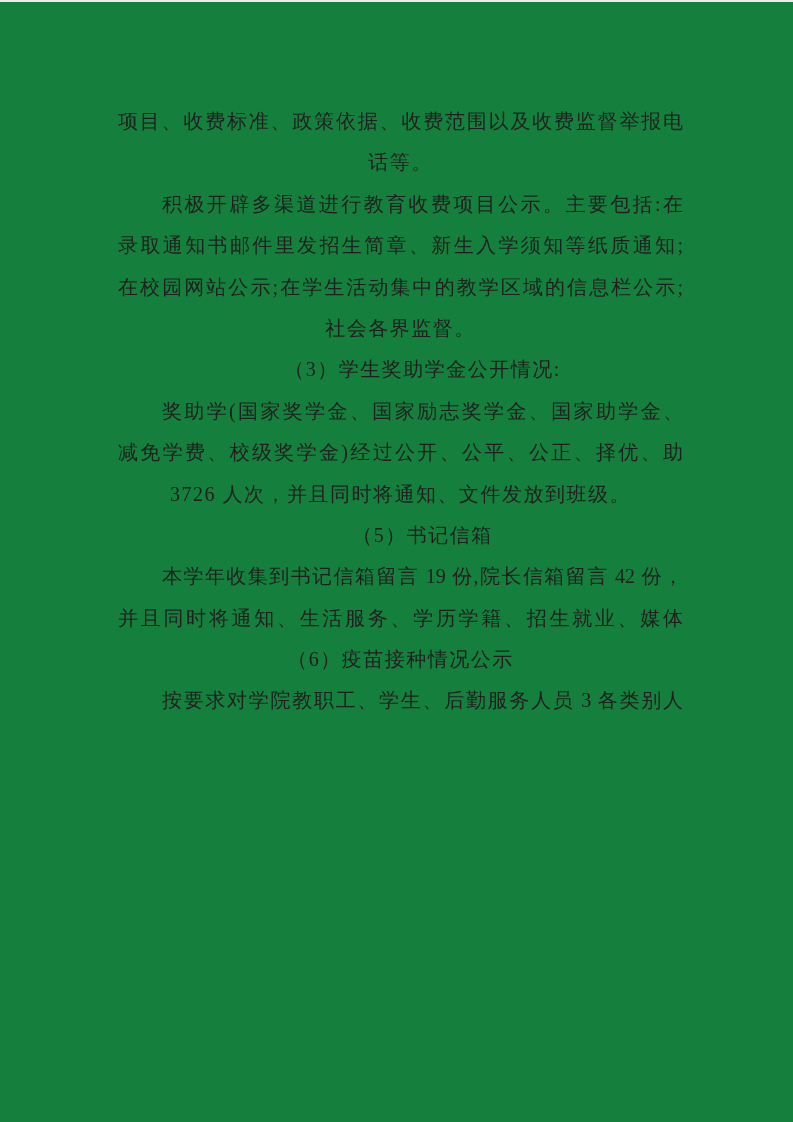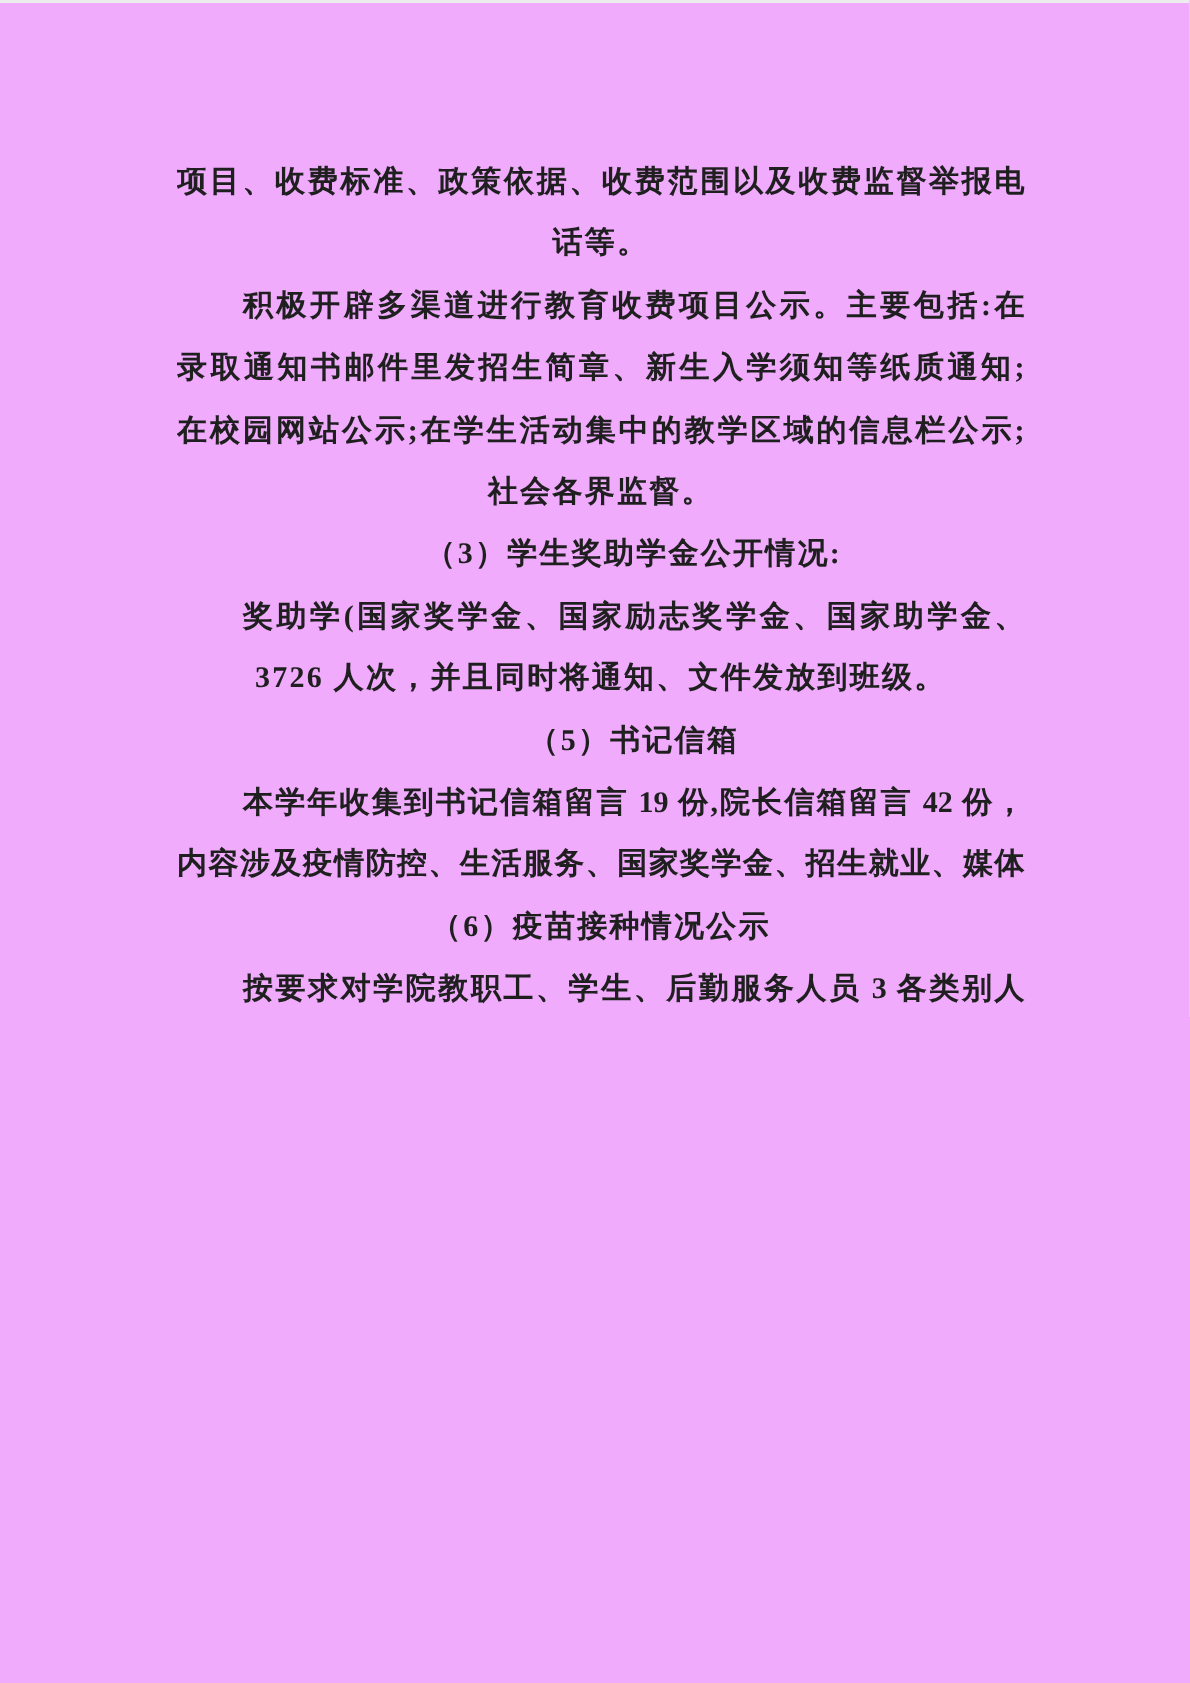--- a/index.html
+++ b/index.html
@@ -36,46 +36,47 @@
     white-space: normal;
     text-align: justify;
     text-align-last: justify;
     overflow: hidden;
   }
   .tline.ind { padding-left: 44px; }
 </style>
 </head>
 <body style="background: rgb(255, 255, 255);">
 
-<div class="page" style="background: #f0abfc; color: rgb(31, 31, 31); font-weight: bold;">
+<div class="page" style="background: #15803d; color: rgb(31, 31, 31);">
   <div class="top-edge" style="background: rgb(237, 237, 237);"></div>
   <div class="content" id="content">
       <div class="paragraph">
         <div class="tline fill">项目、收费标准、政策依据、收费范围以及收费监督举报电</div>
         <div class="tline">话等。</div>
       </div>
       <div class="paragraph">
         <div class="tline fill ind">积极开辟多渠道进行教育收费项目公示。主要包括:在</div>
         <div class="tline fill">录取通知书邮件里发招生简章、新生入学须知等纸质通知;</div>
         <div class="tline fill">在校园网站公示;在学生活动集中的教学区域的信息栏公示;</div>
         <div class="tline">社会各界监督。</div>
       </div>
       <div class="paragraph">
         <div class="tline ind">（3）学生奖助学金公开情况:</div>
       </div>
       <div class="paragraph">
         <div class="tline fill ind">奖助学(国家奖学金、国家励志奖学金、国家助学金、</div>
+        <div class="tline fill">减免学费、校级奖学金)经过公开、公平、公正、择优、助</div>
         <div class="tline">3726 人次，并且同时将通知、文件发放到班级。</div>
       </div>
       <div class="paragraph">
         <div class="tline ind">（5）书记信箱</div>
       </div>
       <div class="paragraph">
         <div class="tline fill ind">本学年收集到书记信箱留言 19 份,院长信箱留言 42 份，</div>
-        <div class="tline fill">内容涉及疫情防控、生活服务、国家奖学金、招生就业、媒体</div>
+        <div class="tline fill">并且同时将通知、生活服务、学历学籍、招生就业、媒体</div>
       </div>
       <div class="paragraph">
         <div class="tline">（6）疫苗接种情况公示</div>
       </div>
       <div class="paragraph">
         <div class="tline fill ind">按要求对学院教职工、学生、后勤服务人员 3 各类别人</div>
       </div>
     </div>
 </div>
 

